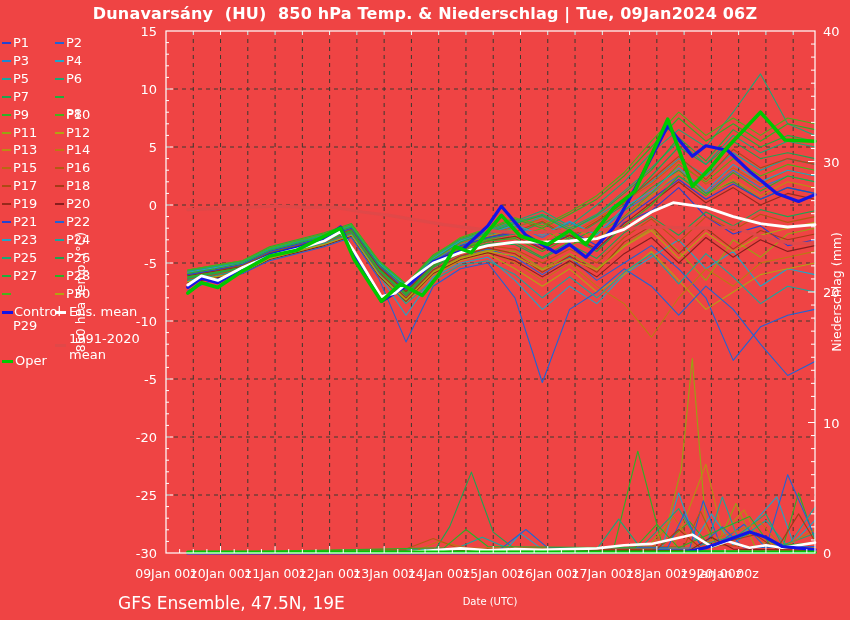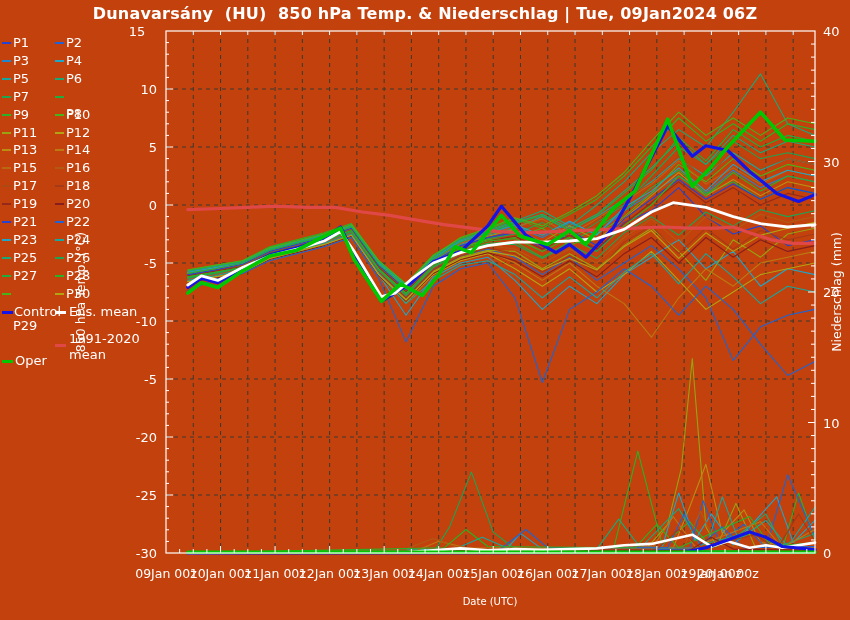--- a/index.html
+++ b/index.html
@@ -1,16 +1,16 @@
 <!DOCTYPE html>
 <html><head>
 <meta charset="utf-8">
 <style>
   html,body{margin:0;padding:0;background:#000;}
-  #stage{position:relative;width:850px;height:620px;background:#c2410c;overflow:hidden;
+  #stage{position:relative;width:850px;height:620px;background:#ef4444;overflow:hidden;
          font-family:"DejaVu Sans","Liberation Sans",sans-serif;color:#fff;}
   #title{position:absolute;left:0;right:0;top:4px;text-align:center;font-size:16px;
          font-weight:bold;white-space:pre;letter-spacing:0.2px;}
   .xlab{position:absolute;font-size:12.5px;white-space:nowrap;transform:translateX(-50%);top:566px;}
   .ylab-left{position:absolute;font-size:13px;text-align:right;width:40px;transform:translateY(-50%);}
   .ylab-right{position:absolute;font-size:13px;transform:translateY(-50%);}
   .vlabel{position:absolute;font-size:12.5px;white-space:nowrap;
           transform:translate(-50%,-50%) rotate(-90deg);}
   #xaxis-title{position:absolute;top:596px;font-size:10px;transform:translateX(-50%);}
   .footer{position:absolute;font-size:17px;white-space:nowrap;}
@@ -404,21 +404,21 @@
       <line x1="815" y1="70.14999999999998" x2="811" y2="70.14999999999998" stroke="#fff"></line>
       <line x1="815" y1="57.10000000000002" x2="811" y2="57.10000000000002" stroke="#fff"></line>
       <line x1="815" y1="44.05000000000001" x2="811" y2="44.05000000000001" stroke="#fff"></line>
     </svg>
 
   <div class="vlabel" style="left:80px;top:292px">850 hPa Temp. (°C)</div>
   <div class="vlabel" style="left:836px;top:292px">Niederschlag (mm)</div>
   <div id="xaxis-title" style="left:490px">Date (UTC)</div>
 
   <div id="ylabels-left">
-      <div class="ylab-left" style="left: 117px; top: 31px; text-align: center;">15</div>
+      <div class="ylab-left" style="left: 117px; top: 31px;">15</div>
       <div class="ylab-left" style="left: 117px; top: 89px;">10</div>
       <div class="ylab-left" style="left: 117px; top: 147px;">5</div>
       <div class="ylab-left" style="left: 117px; top: 205px;">0</div>
       <div class="ylab-left" style="left: 117px; top: 263px;">-5</div>
       <div class="ylab-left" style="left: 117px; top: 321px;">-10</div>
       <div class="ylab-left" style="left: 117px; top: 379px;">-5</div>
       <div class="ylab-left" style="left: 117px; top: 437px;">-20</div>
       <div class="ylab-left" style="left: 117px; top: 495px;">-25</div>
       <div class="ylab-left" style="left: 117px; top: 553px;">-30</div>
     </div>
@@ -437,13 +437,14 @@
       <div class="xlab" style="left: 384.151px;">13Jan 00z</div>
       <div class="xlab" style="left: 438.689px;">14Jan 00z</div>
       <div class="xlab" style="left: 493.227px;">15Jan 00z</div>
       <div class="xlab" style="left: 547.765px;">16Jan 00z</div>
       <div class="xlab" style="left: 602.303px;">17Jan 00z</div>
       <div class="xlab" style="left: 656.84px;">18Jan 00z</div>
       <div class="xlab" style="left: 711.378px;">19Jan 00z</div>
       <div class="xlab" style="left: 728px;">20Jan 00z</div>
     </div>
 
+  <div class="footer" style="left:118px;top:593px">GFS Ensemble, 47.5N, 19E</div>
 </div>
 
 </body></html>

